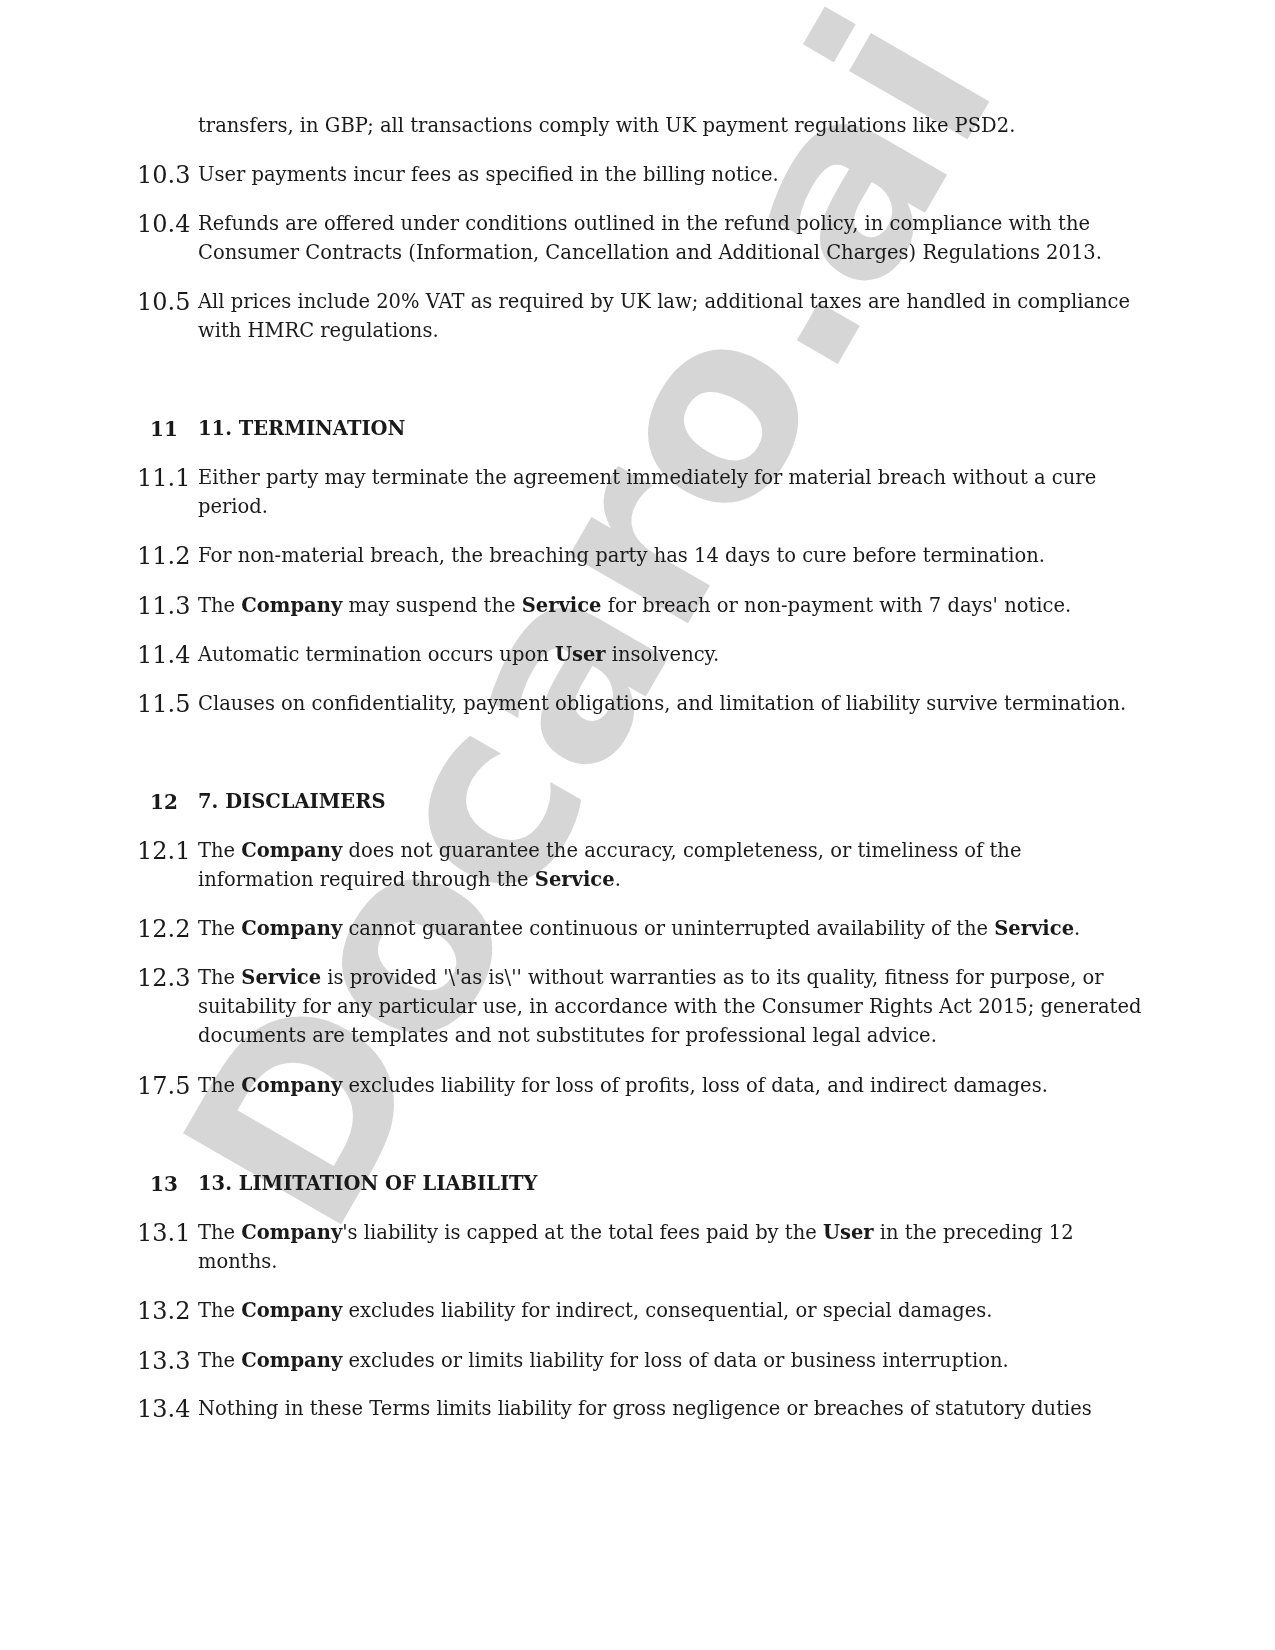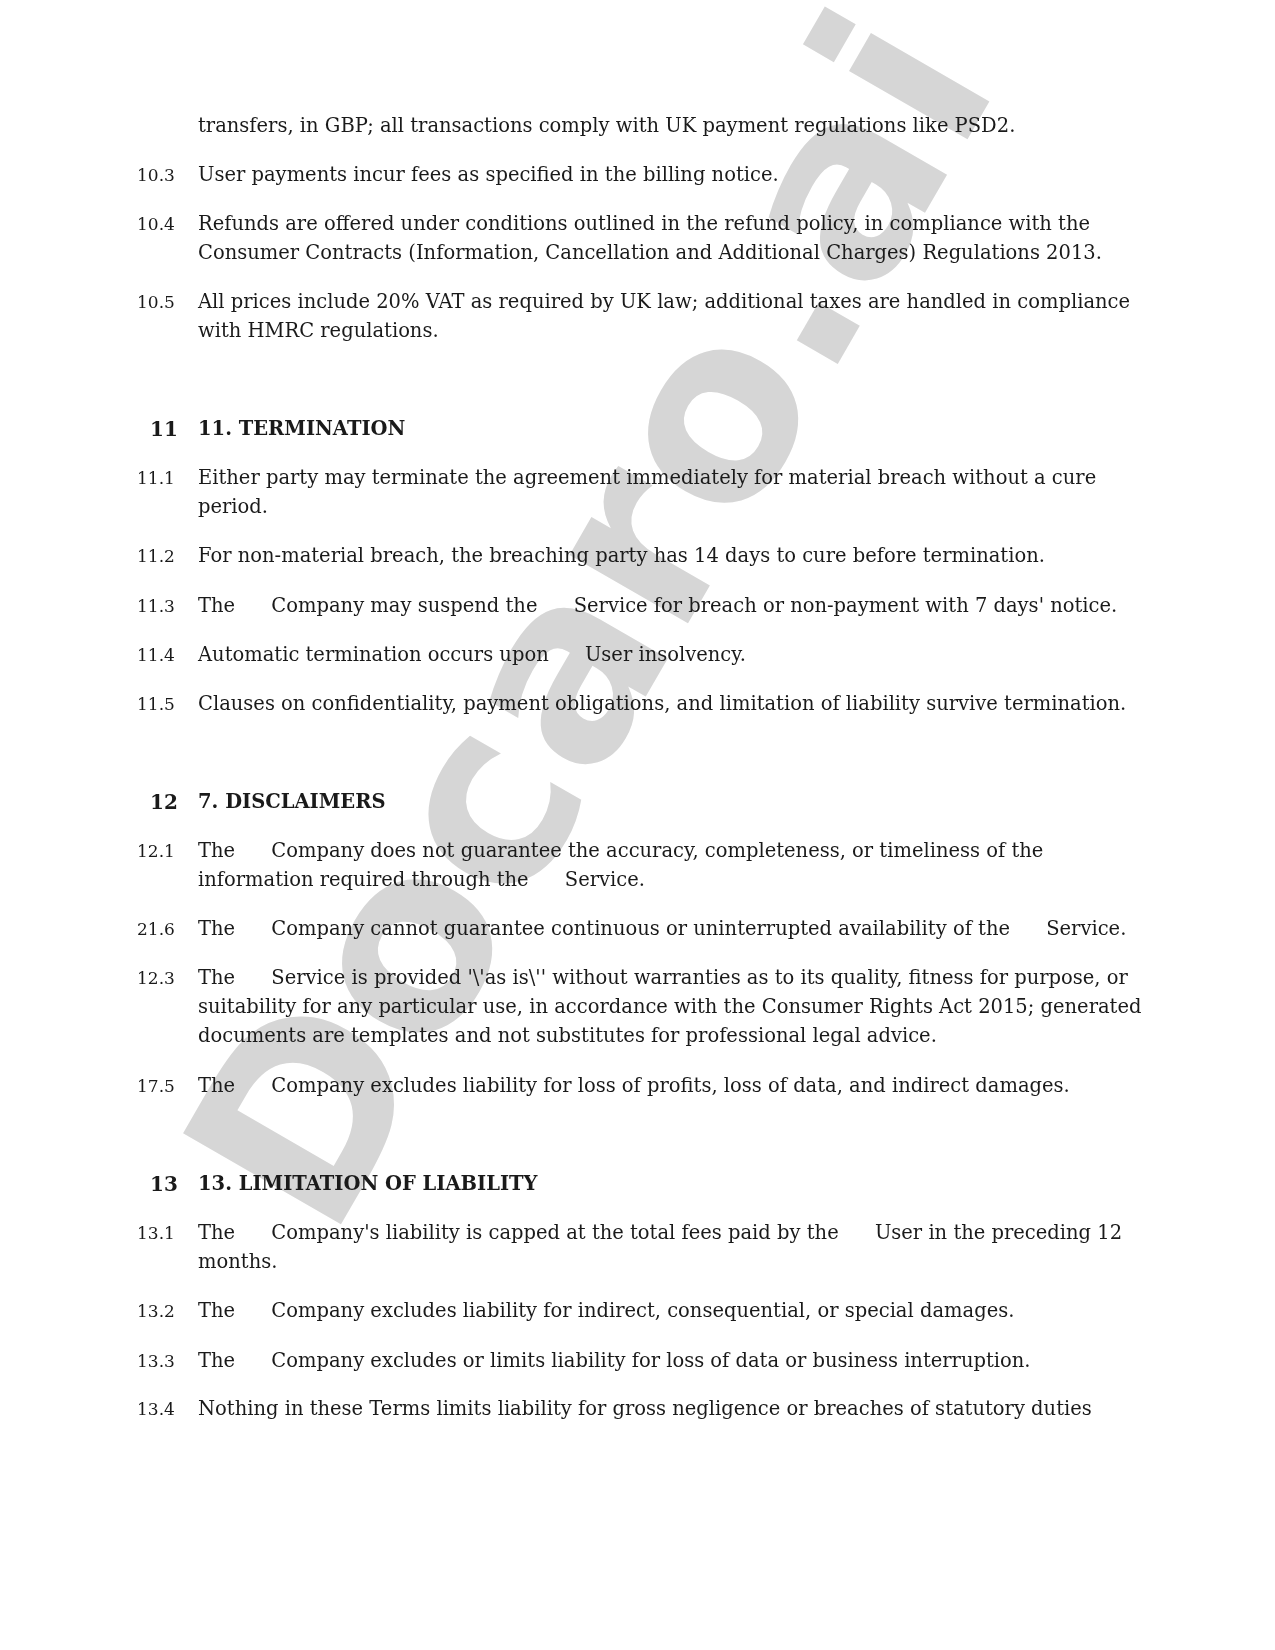--- a/index.html
+++ b/index.html
@@ -5,25 +5,25 @@
   html, body { margin: 0; padding: 0; background: #ffffff; }
   body { width: 1275px; height: 1650px; position: relative; overflow: hidden;
          font-family: "DejaVu Serif", "Liberation Serif", serif; color: #1a1a1a; }
   .page { position: absolute; left: 0; top: 0; width: 1275px; height: 1650px; }
   .watermark { position: absolute; left: 150px; top: 760px; transform: rotate(-60deg);
                transform-origin: center; font-family: "DejaVu Sans", "Liberation Sans", sans-serif;
                font-weight: bold; font-size: 250px; color: #d6d6d6; white-space: nowrap;
                width: 1100px; margin-left: -170px; margin-top: -160px; text-align: center;
                line-height: 1; z-index: 0; }
   .content { position: absolute; left: 0; top: 0; width: 1275px; z-index: 1; }
-  .num { position: absolute; left: 137px; font-size: 17px; line-height: 30px; }
+  .num { position: absolute; left: 137px; font-size: 24px; line-height: 30px; }
   .hnum { position: absolute; left: 150px; font-size: 20px; line-height: 30px; font-weight: bold; }
   .text { position: absolute; left: 198px; font-size: 19.5px; line-height: 30px; white-space: nowrap; }
   .head { font-weight: bold; }
-  b { font-weight: normal; margin-left: 30px; }
+  b { font-weight: bold; }
 </style>
 </head>
 <body>
 
 <div class="page">
   <div class="watermark">Docaro.ai</div>
 
   <div class="content">
 
     <div class="text" style="top:111px">transfers, in GBP; all transactions comply with UK payment regulations like PSD2.</div>
@@ -58,21 +58,21 @@
     <div class="num" style="top:689px">11.5</div>
     <div class="text" style="top:689px">Clauses on confidentiality, payment obligations, and limitation of liability survive termination.</div>
 
     <div class="hnum" style="top:787px">12</div>
     <div class="text head" style="top:787px">7. DISCLAIMERS</div>
 
     <div class="num" style="top:836px">12.1</div>
     <div class="text" style="top:836px"><span>The </span><b>Company</b><span> does not guarantee the accuracy, completeness, or timeliness of the</span></div>
     <div class="text" style="top:865px"><span>information required through the </span><b>Service</b><span>.</span></div>
 
-    <div class="num" style="top:914px">21.6</div>
+    <div class="num" style="top:914px">12.2</div>
     <div class="text" style="top:914px"><span>The </span><b>Company</b><span> cannot guarantee continuous or uninterrupted availability of the </span><b>Service</b><span>.</span></div>
 
     <div class="num" style="top:963px">12.3</div>
     <div class="text" style="top:963px"><span>The </span><b>Service</b><span> is provided '\'as is\'' without warranties as to its quality, fitness for purpose, or</span></div>
     <div class="text" style="top:992px">suitability for any particular use, in accordance with the Consumer Rights Act 2015; generated</div>
     <div class="text" style="top:1021px">documents are templates and not substitutes for professional legal advice.</div>
 
     <div class="num" style="top:1071px">17.5</div>
     <div class="text" style="top:1071px"><span>The </span><b>Company</b><span> excludes liability for loss of profits, loss of data, and indirect damages.</span></div>
 

